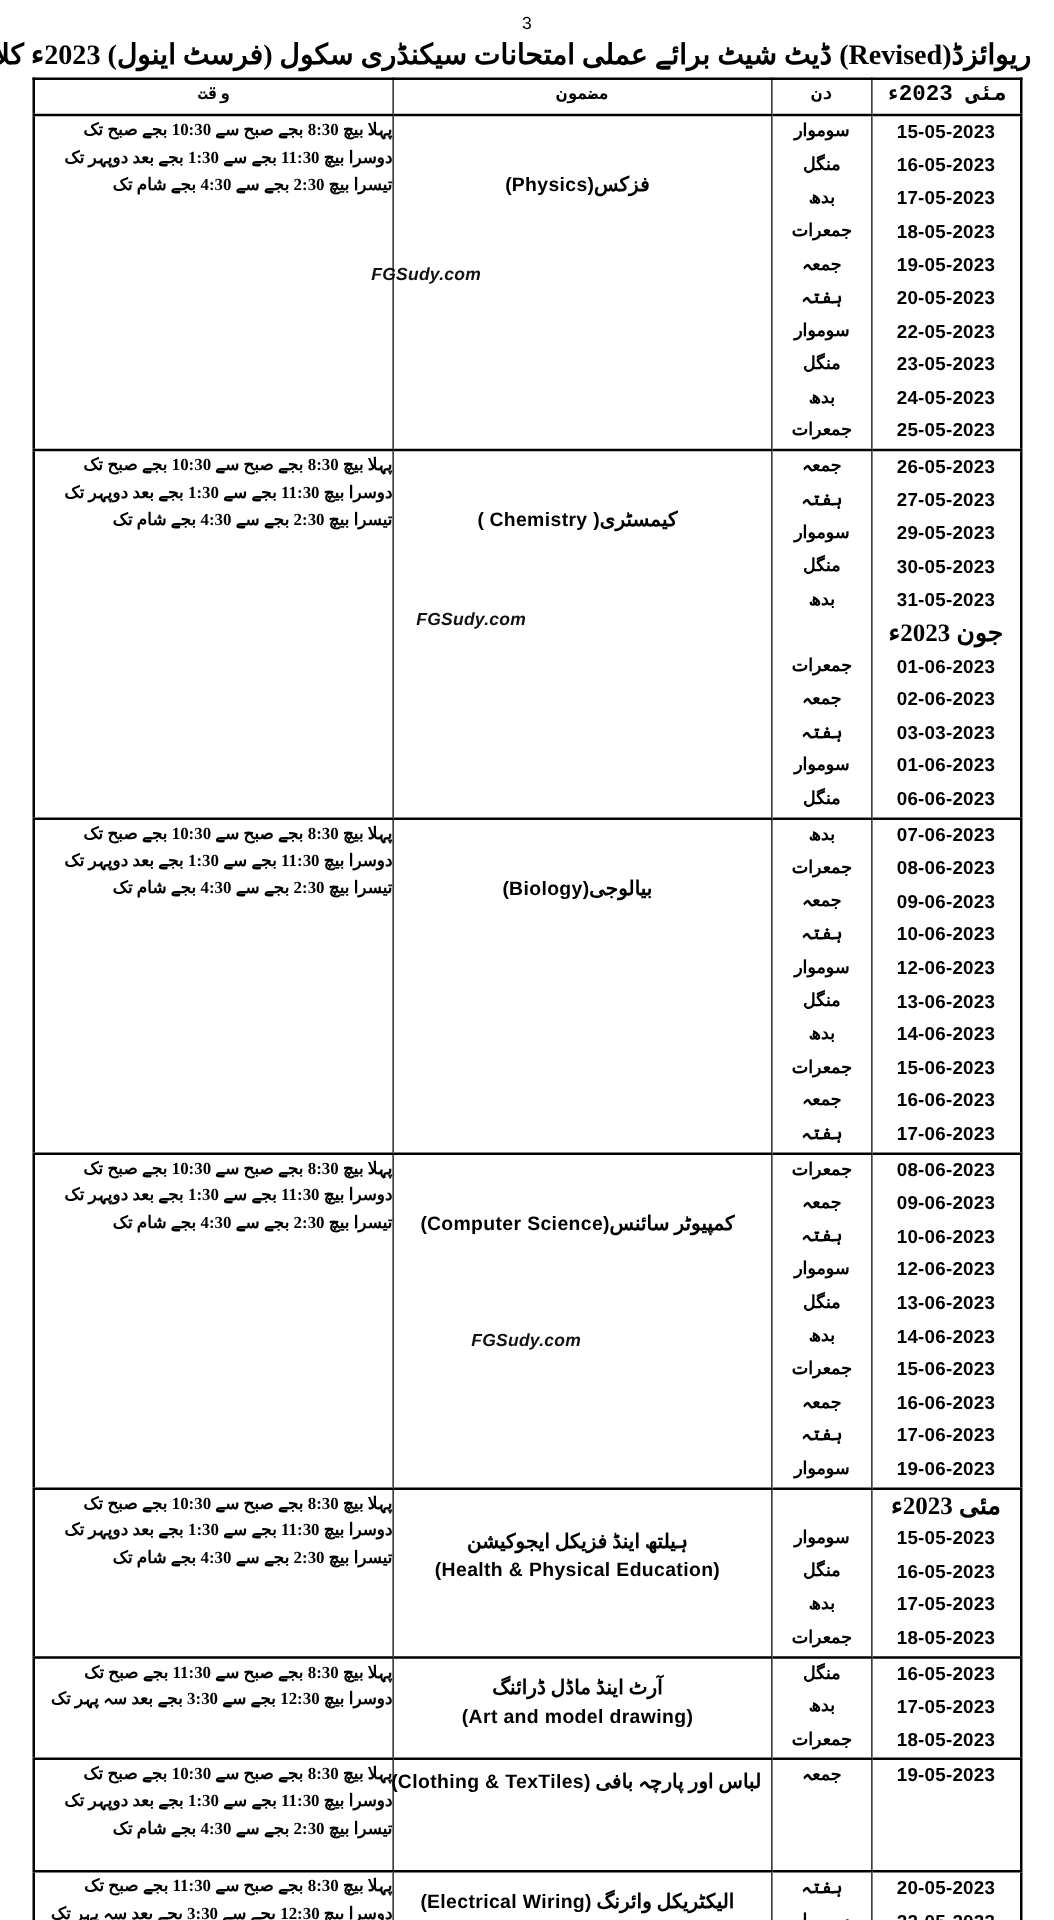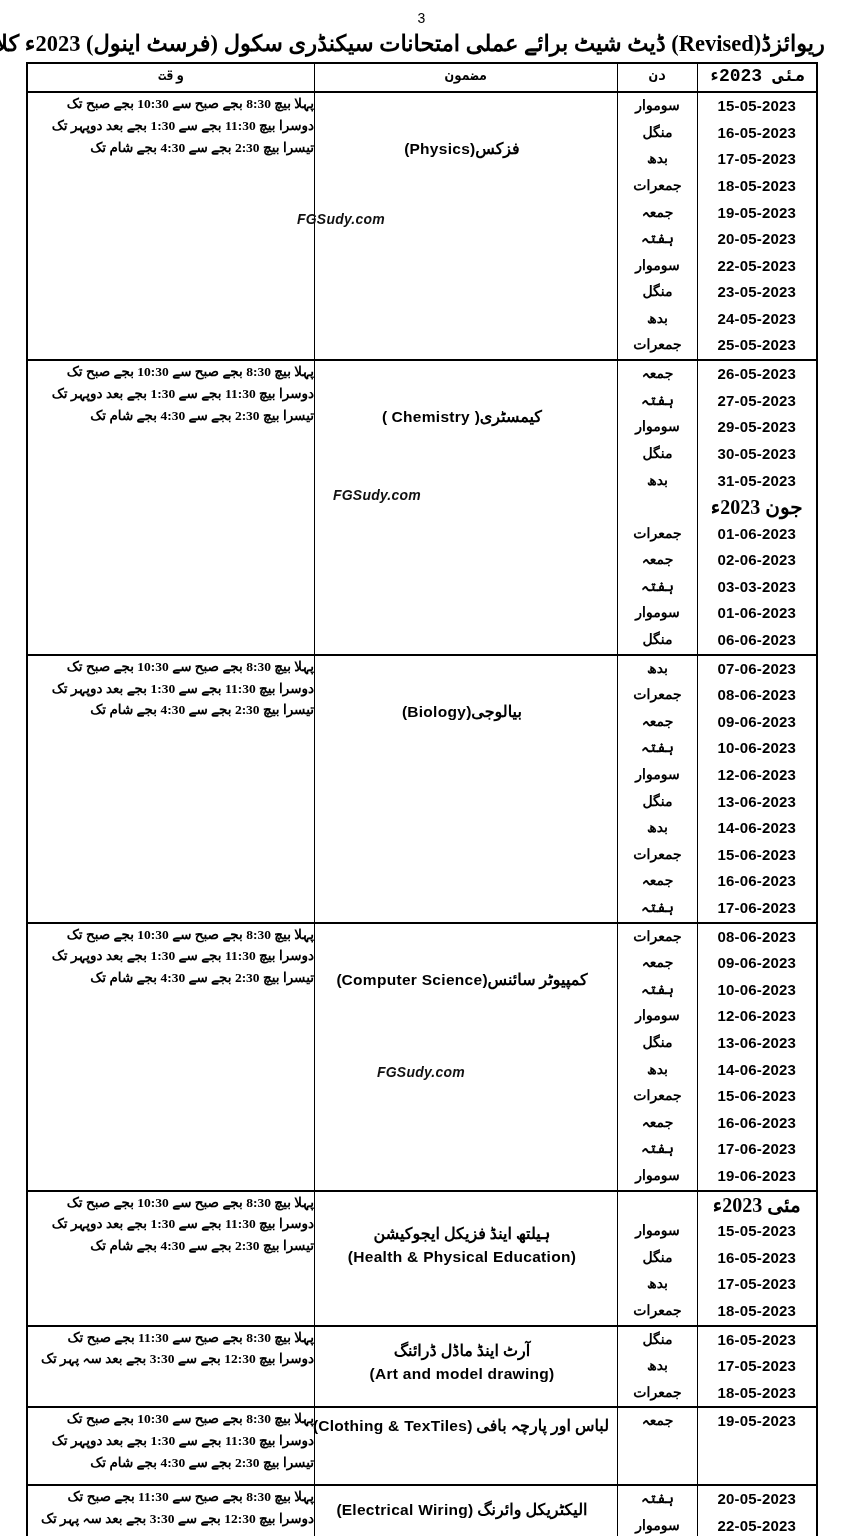--- a/index.html
+++ b/index.html
@@ -415,21 +415,21 @@
             <div class="date-item row-h">18-05-2023</div>
           </td>
         </tr>
         <tr class="block">
           <td class="time-cell">
             <div class="time-line">پہلا بیچ 8:30 بجے صبح سے 10:30 بجے صبح تک</div>
             <div class="time-line">دوسرا بیچ 11:30 بجے سے 1:30 بجے بعد دوپہر تک</div>
             <div class="time-line">تیسرا بیچ 2:30 بجے سے 4:30 بجے شام تک</div>
           </td>
           <td class="subj-cell">
-            <div style="position: relative; height: 76px;">
+            <div style="position: relative; height: 88px;">
               <div style="position: absolute; left: 0px; right: 8px; top: 6px;">
                 <div class="subj-inner">
                   <div class="subj-line"><span>لباس اور پارچہ بافی  </span><span class="en">(Clothing &amp; TexTiles)</span></div>
                 </div>
               </div>
             </div>
           </td>
           <td class="day-cell">
             <div class="day-item row-h">جمعہ</div>
           </td>

